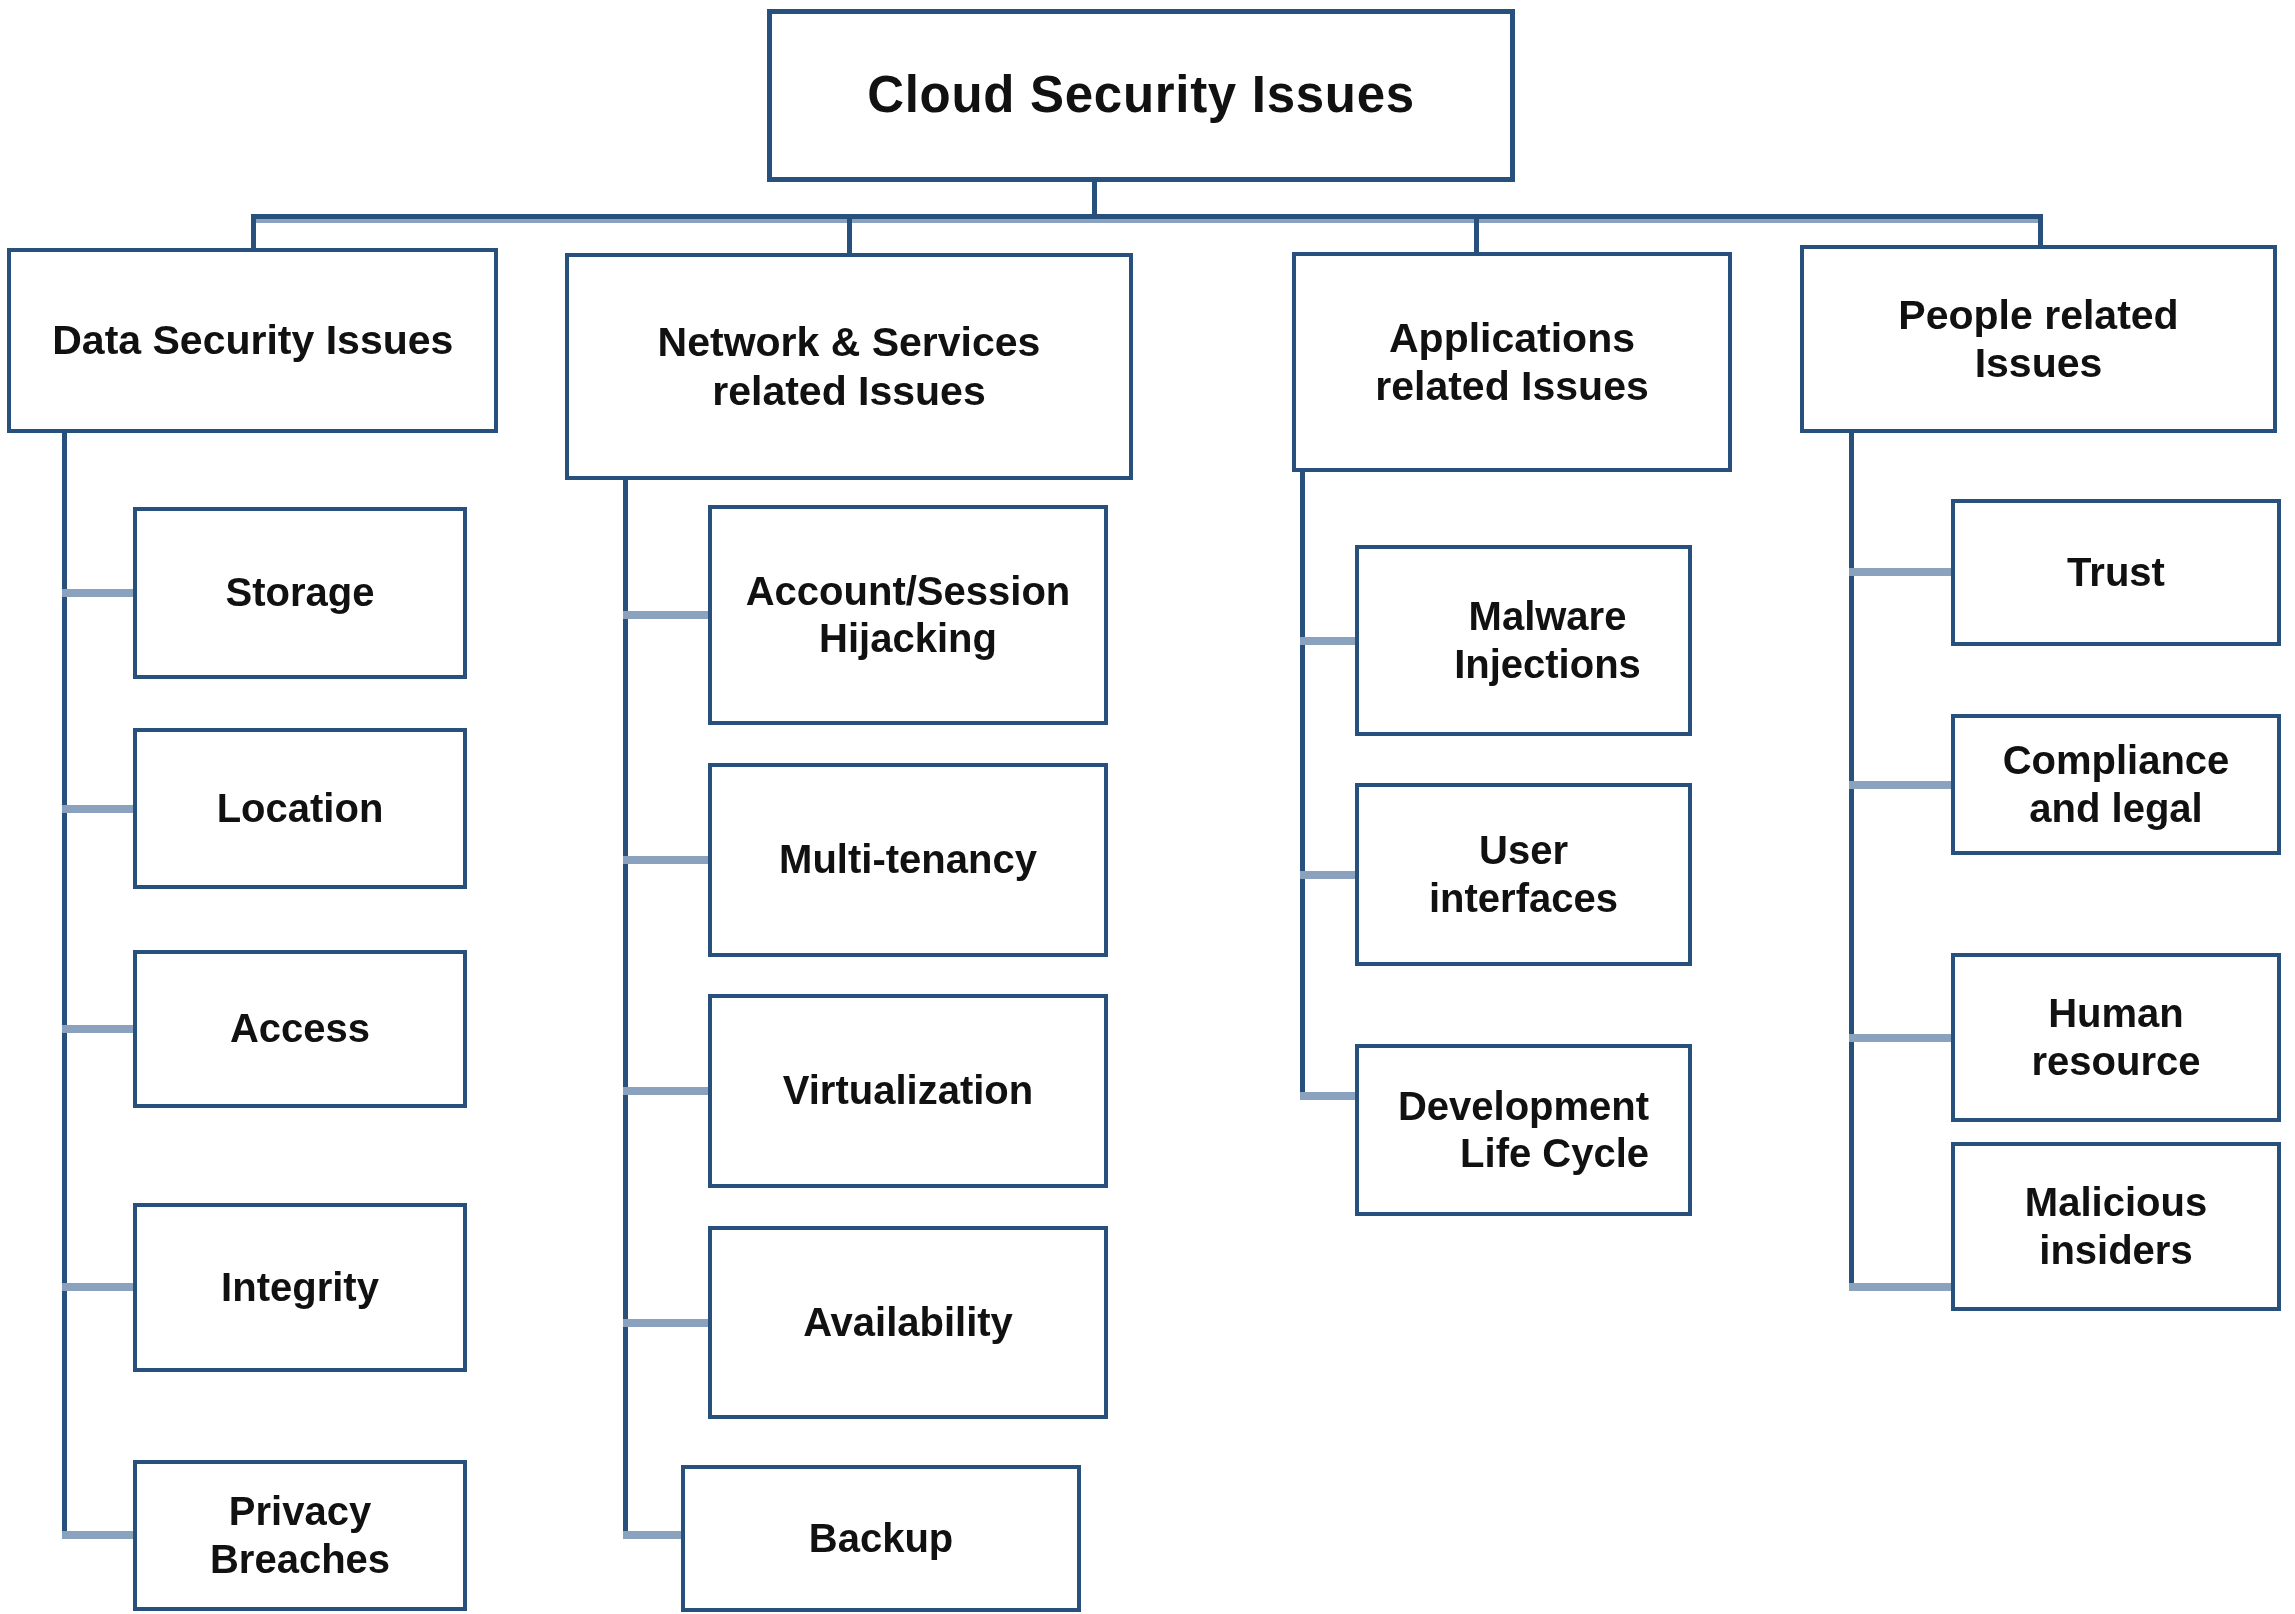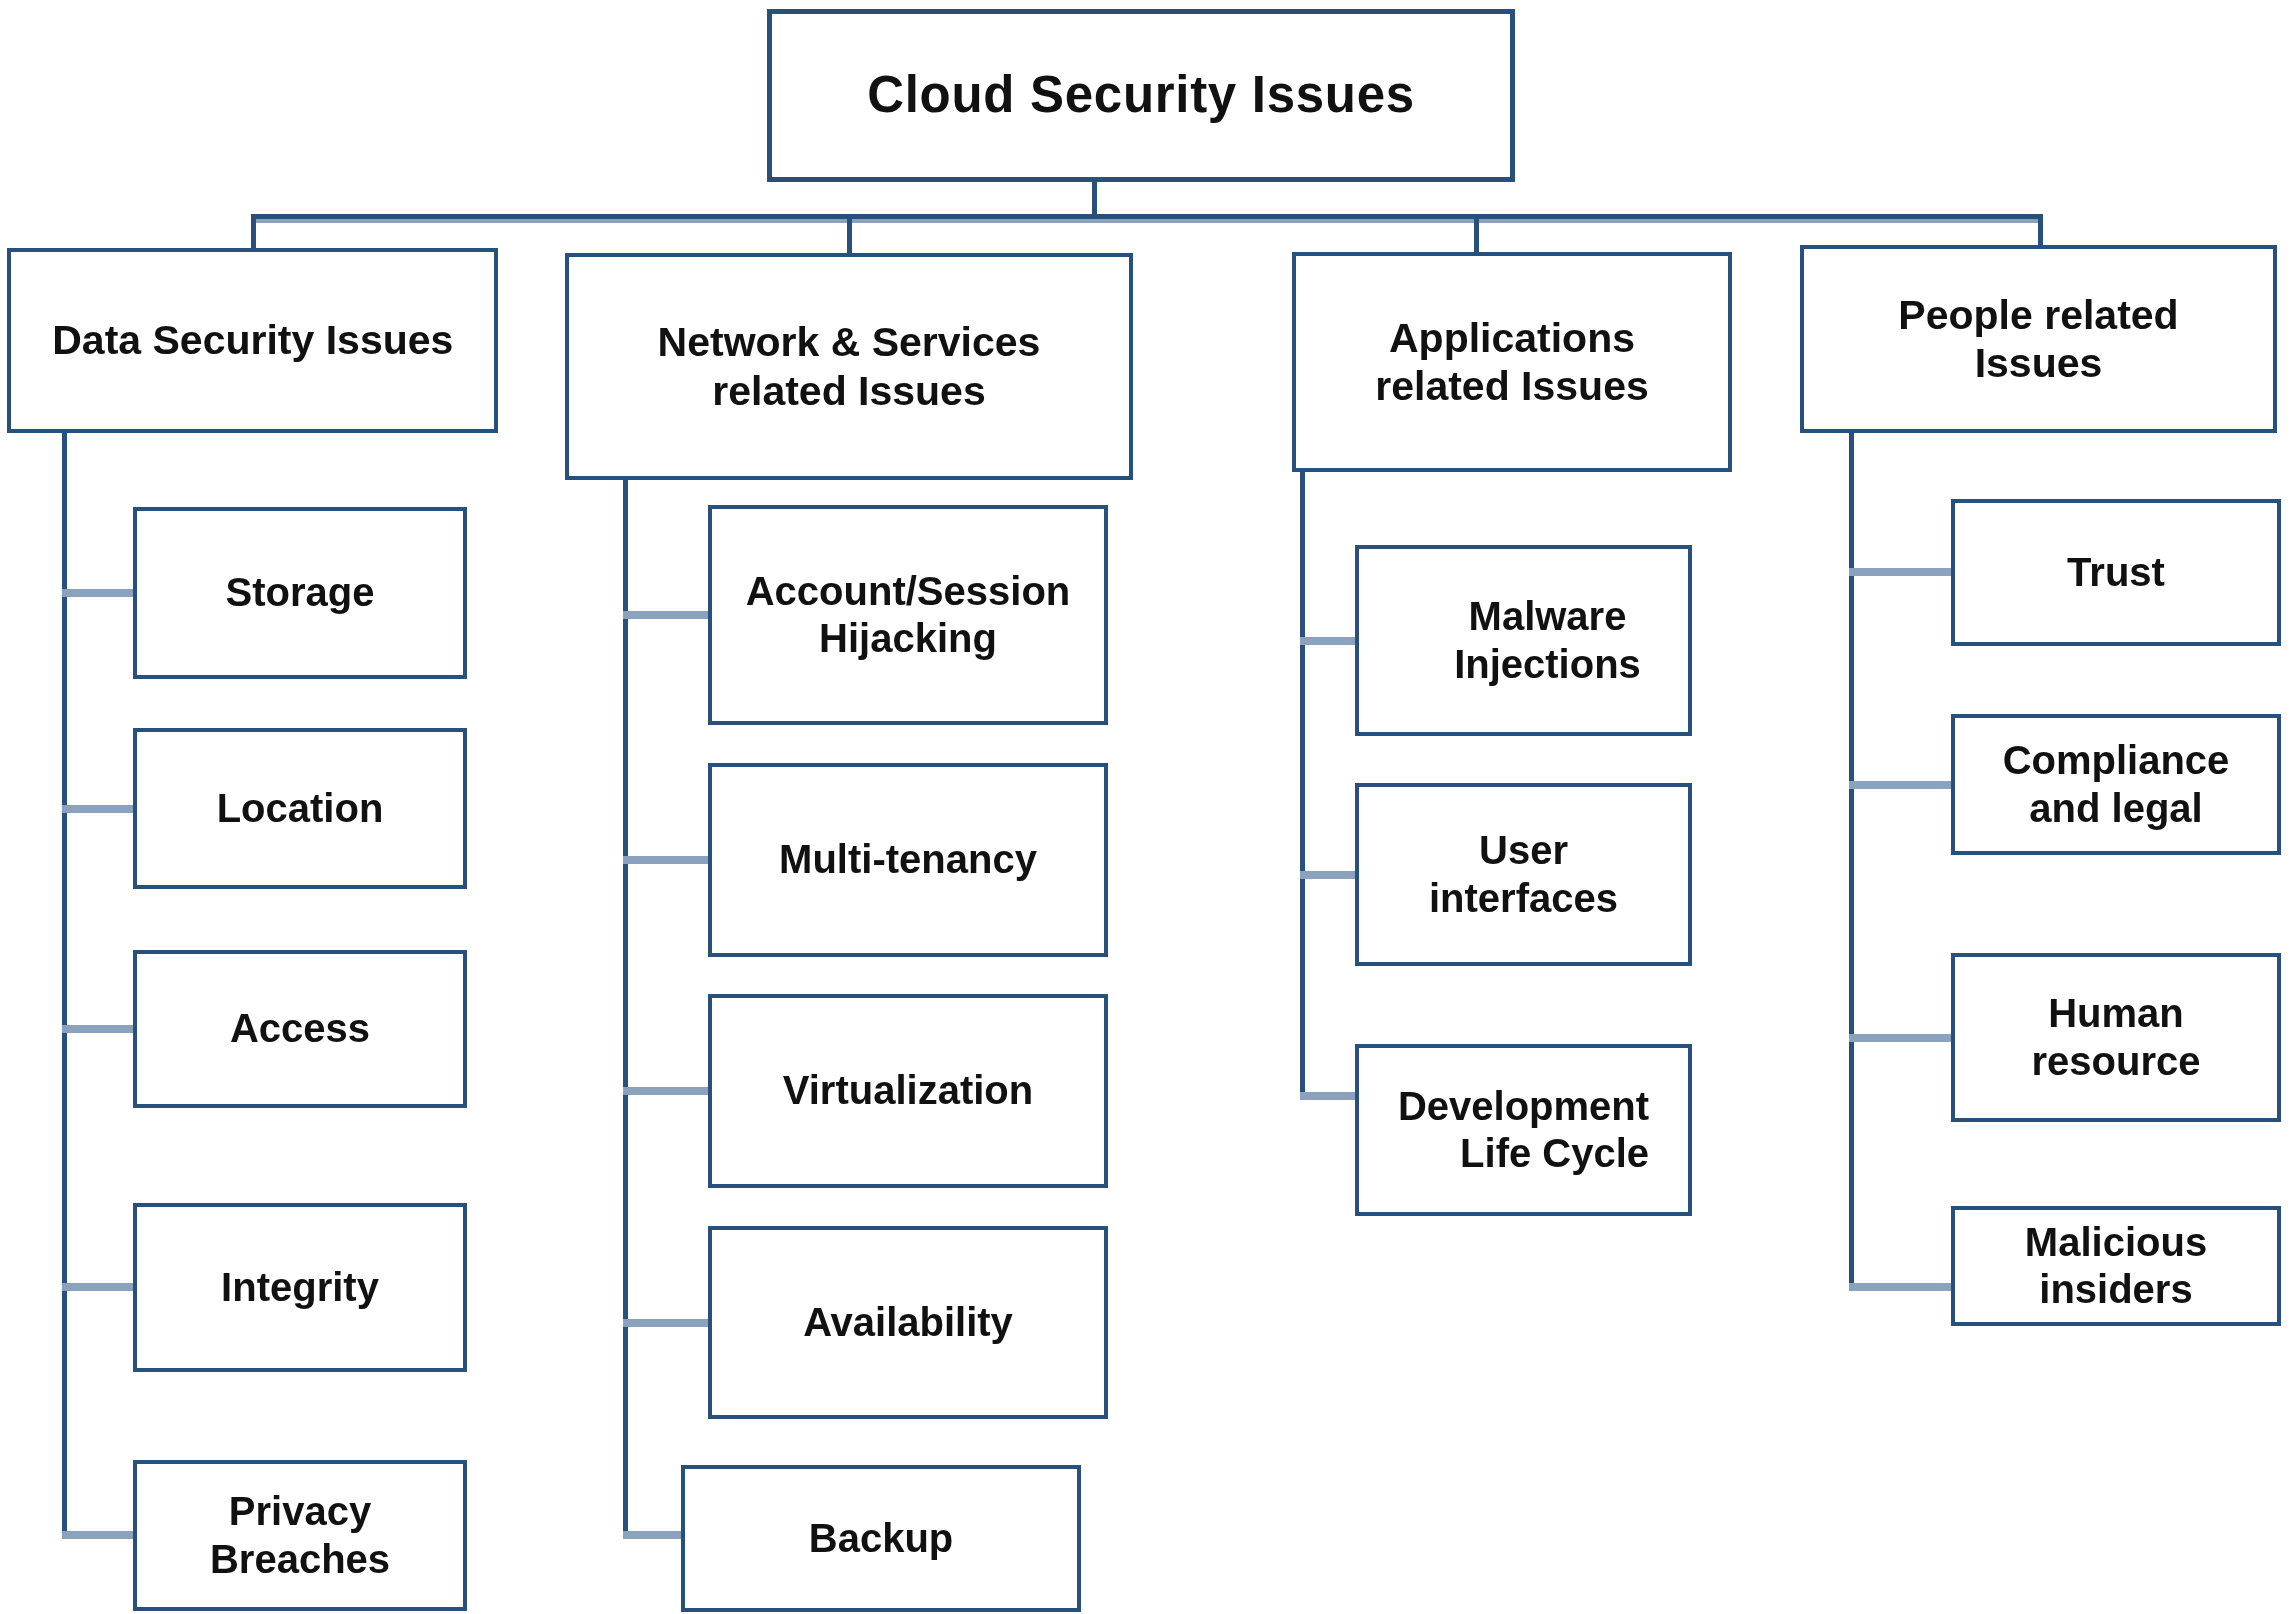--- a/index.html
+++ b/index.html
@@ -160,19 +160,19 @@
     <span>Trust</span>
   </div>
   <div class="box leaf" style="left:1951px; top:700px; width:330px; height:141px;margin-top:14px;">
     <span>Compliance
 and legal</span>
   </div>
   <div class="box leaf" style="left:1951px; top:953px; width:330px; height:169px;">
     <span>Human
 resource</span>
   </div>
-  <div class="box leaf" style="left:1951px; top:1206px; width:330px; height:120px;">
+  <div class="box leaf" style="left:1951px; top:1142px; width:330px; height:169px;">
     <span>Malicious
 insiders</span>
   </div>
 
 </div>
 
 
 </body></html>

